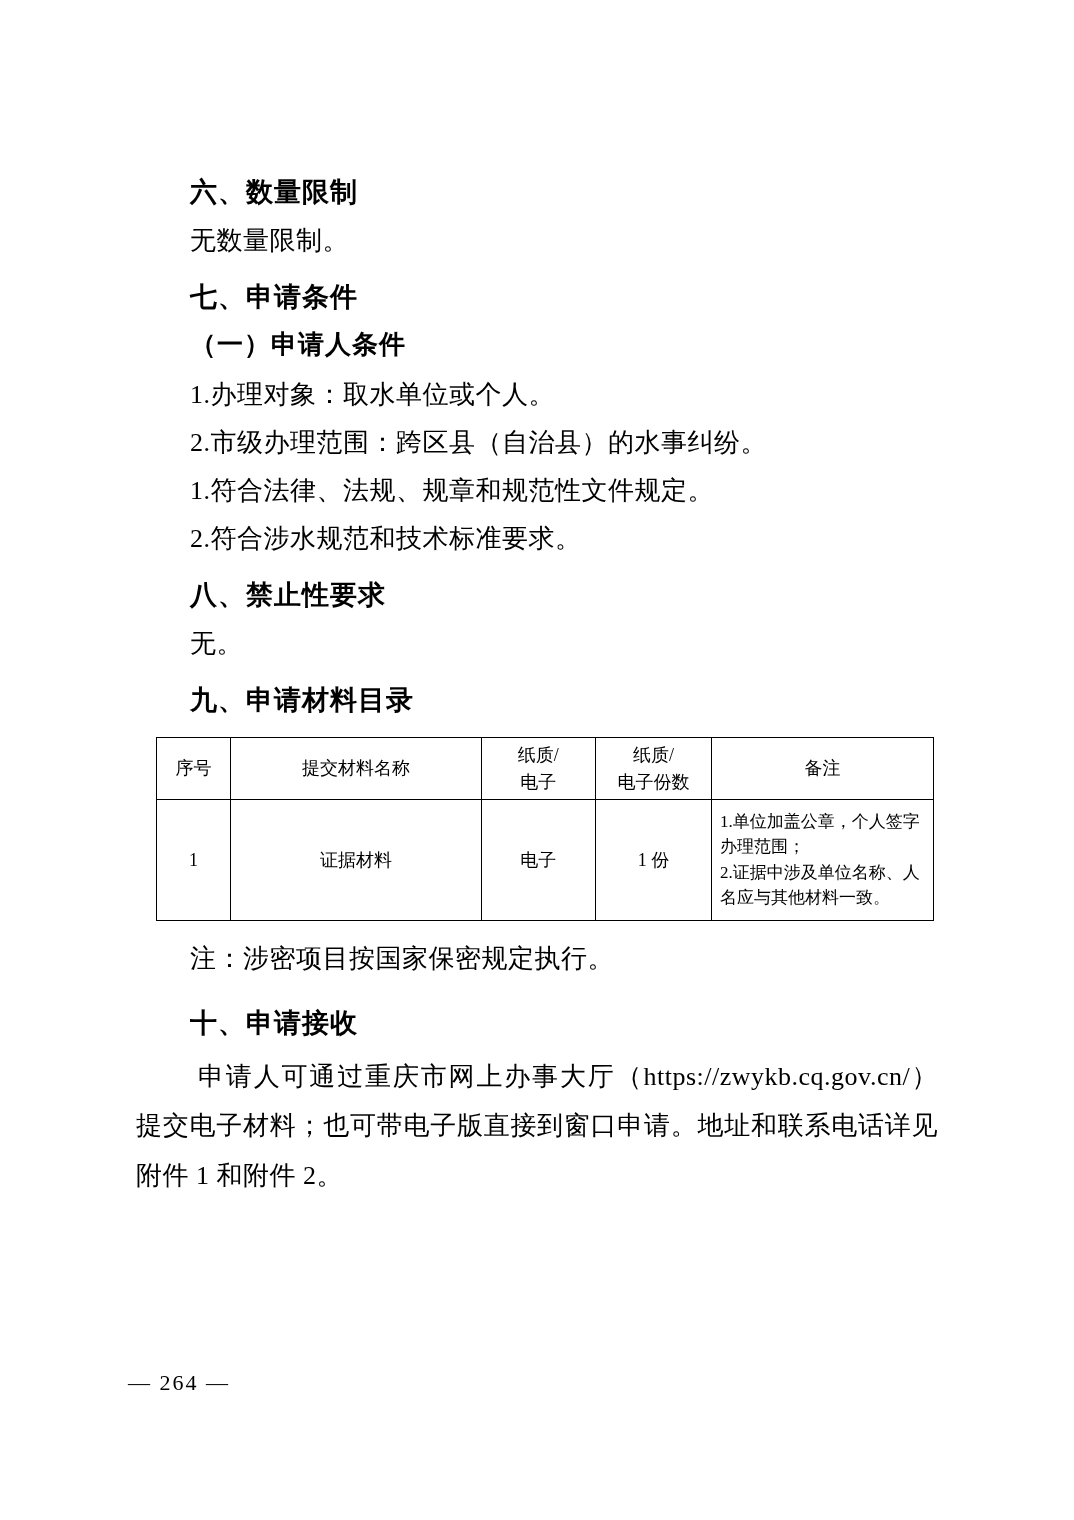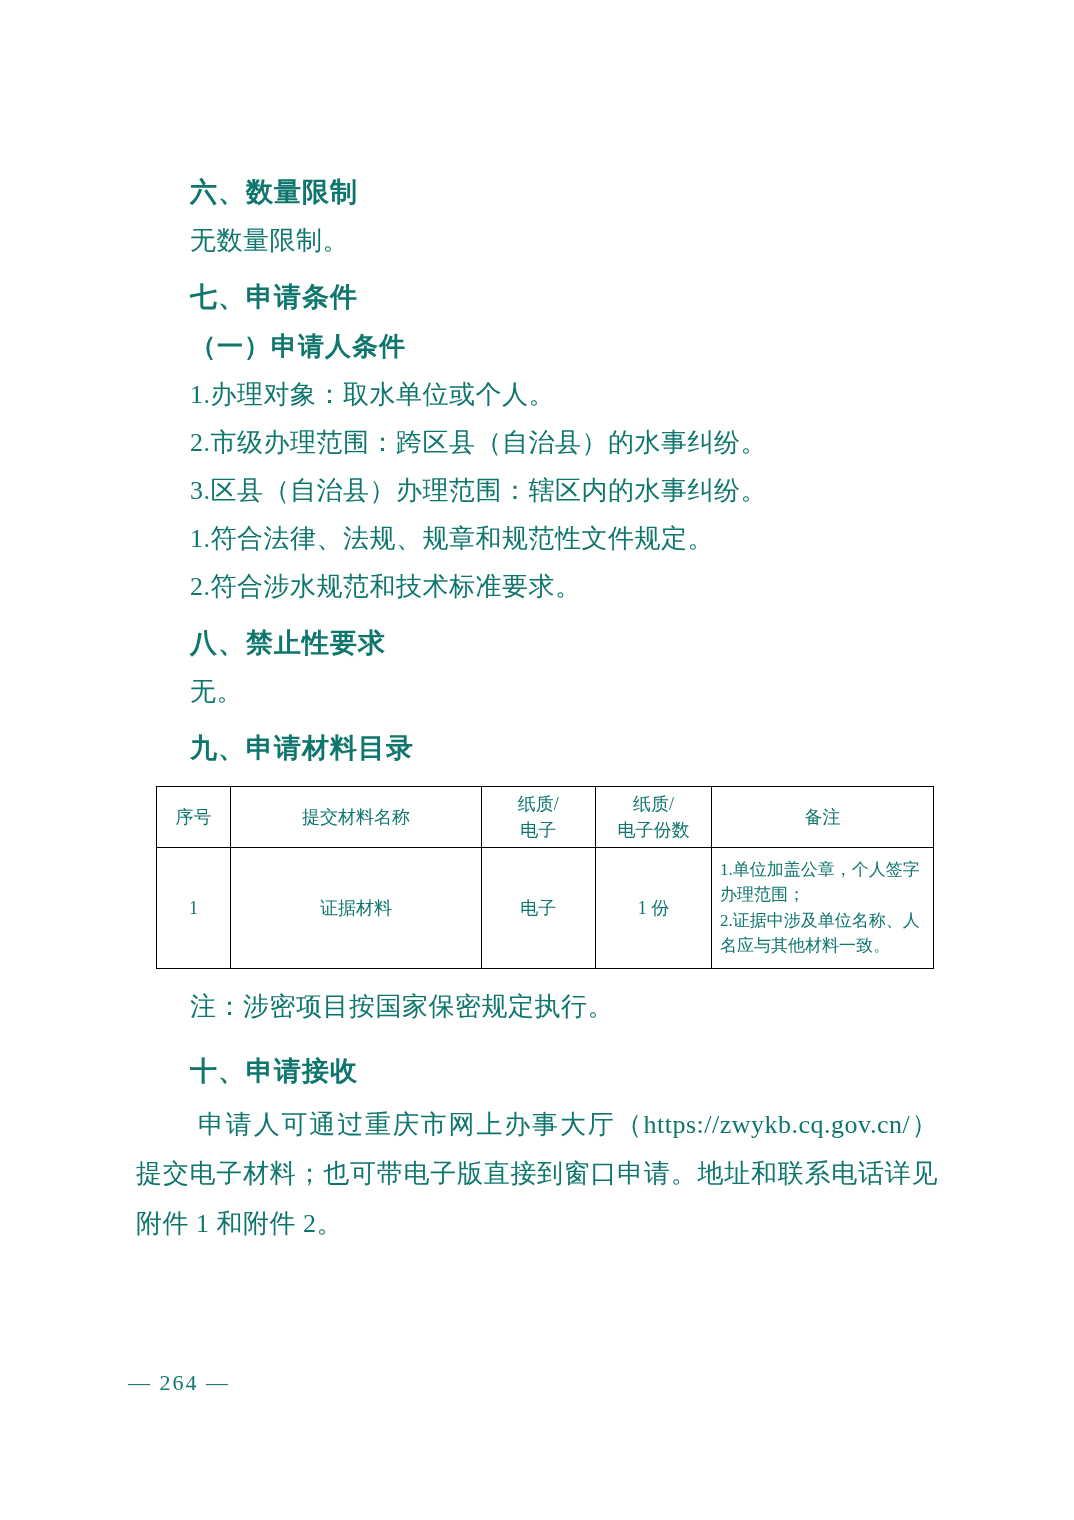--- a/index.html
+++ b/index.html
@@ -6,40 +6,40 @@
     margin: 0;
     padding: 0;
     background: #ffffff;
   }
   .page {
     position: relative;
     width: 894px;
     height: 1520px;
     background: #ffffff;
     font-family: "Liberation Serif", "DejaVu Serif", serif;
-    color: #0f766e;
+    color: #000000;
     box-sizing: border-box;
   }
   .content {
     position: absolute;
     left: 128px;
     top: 170px;
     width: 818px;
   }
   .h2 {
     font-family: "DejaVu Sans", "Liberation Sans", sans-serif;
     font-weight: bold;
     font-size: 27px;
     letter-spacing: 1px;
     margin: 0 0 4px 0;
     padding-left: 62px;
     line-height: 1.6;
   }
   .h3 {
-    font-family: Liberation Sans, sans-serif;
+    font-family: Liberation Mono, monospace;
     font-weight: bold;
     font-size: 26px;
     margin: 0;
     padding-left: 62px;
     line-height: 1.85;
     letter-spacing: 1px;
   }
   .para {
     font-size: 26px;
     line-height: 1.85;
@@ -117,21 +117,20 @@
     <h2 class="h2">六、数量限制</h2>
     <p class="para">无数量限制。</p>
 
     <div class="gap-s"></div>
 
     <h2 class="h2">七、申请条件</h2>
 
     <p class="h3">（一）申请人条件</p>
     <p class="para">1.办理对象：取水单位或个人。</p>
     <p class="para">2.市级办理范围：跨区县（自治县）的水事纠纷。</p>
-    <p class="para">3.区县（自治县）办理范围：辖区内的水事纠纷。</p>
 
     <p class="para">1.符合法律、法规、规章和规范性文件规定。</p>
     <p class="para">2.符合涉水规范和技术标准要求。</p>
 
     <div class="gap-s"></div>
 
     <h2 class="h2">八、禁止性要求</h2>
     <p class="para">无。</p>
 
     <div class="gap-s"></div>

